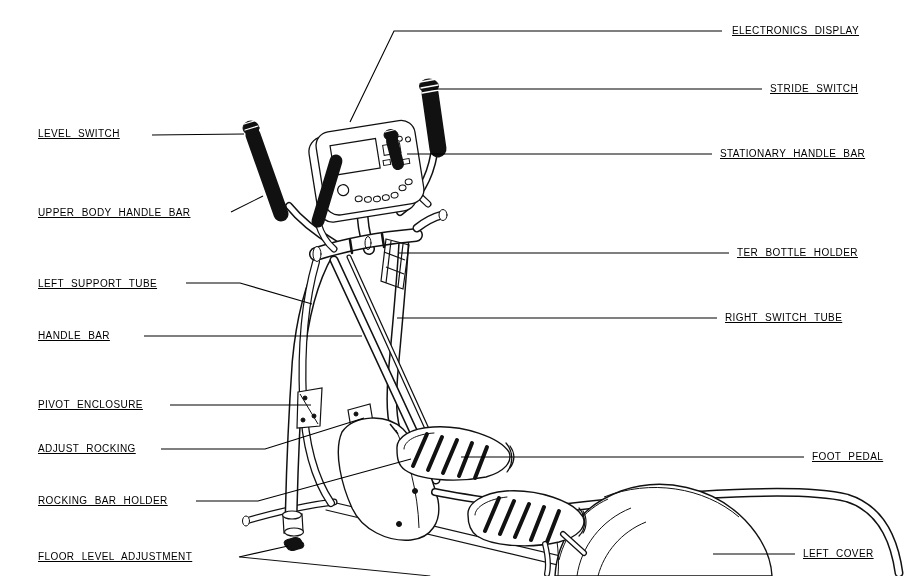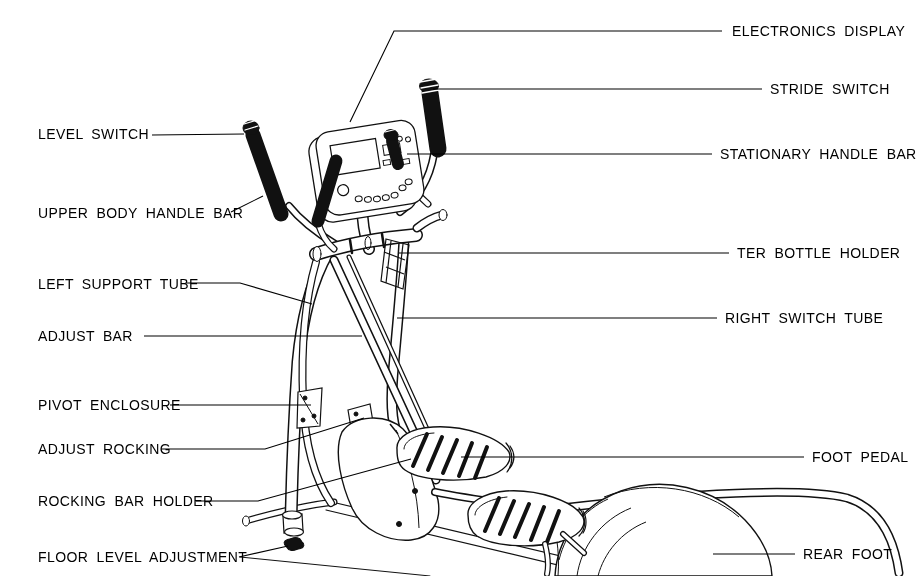--- a/index.html
+++ b/index.html
@@ -1,20 +1,20 @@
 <!DOCTYPE html>
 <html><head>
 <meta charset="utf-8">
 <style>
   html,body{margin:0;padding:0;background:#fff;}
   .stage{position:relative;width:920px;height:576px;background:#fff;overflow:hidden;
          font-family:"Liberation Sans",sans-serif;}
-  .lbl{position:absolute;font-size:14px;line-height:16px;color:#000;
+  .lbl{position:absolute;font-size:10px;line-height:16px;color:#000;
        letter-spacing:.4px;word-spacing:4px;white-space:nowrap;
-       font-family:"Liberation Sans",sans-serif;}
+       font-family:"Liberation Sans",sans-serif;text-decoration:underline;}
   svg{position:absolute;left:0;top:0;}
 </style>
 </head>
 <body>
 
 <div class="stage">
 
   <svg width="920" height="576" viewBox="0 0 920 576">
 
     <g stroke="#111" fill="none" stroke-linecap="round">
@@ -214,27 +214,27 @@
       <polyline points="729,253 399,253"></polyline>
       <polyline points="717,318 397,318"></polyline>
       <polyline points="804,457 461,457"></polyline>
       <polyline points="795,554 713,554"></polyline>
     </g>
   </svg>
 
   <div class="lbl" style="left:38px;top:126px">LEVEL SWITCH</div>
   <div class="lbl" style="left:38px;top:276px">LEFT SUPPORT TUBE</div>
   <div class="lbl" style="left:38px;top:205px">UPPER BODY HANDLE BAR</div>
-  <div class="lbl" style="left:38px;top:328px">ADJUST BAR</div>
+  <div class="lbl" style="left:38px;top:328px">HANDLE BAR</div>
   <div class="lbl" style="left:38px;top:397px">PIVOT ENCLOSURE</div>
   <div class="lbl" style="left:38px;top:441px">ADJUST ROCKING</div>
   <div class="lbl" style="left:38px;top:493px">ROCKING BAR HOLDER</div>
   <div class="lbl" style="left:38px;top:549px">FLOOR LEVEL ADJUSTMENT</div>
 
   <div class="lbl" style="left:732px;top:23px">ELECTRONICS DISPLAY</div>
   <div class="lbl" style="left:770px;top:81px">STRIDE SWITCH</div>
   <div class="lbl" style="left:720px;top:146px">STATIONARY HANDLE BAR</div>
   <div class="lbl" style="left:737px;top:245px">TER BOTTLE HOLDER</div>
   <div class="lbl" style="left:725px;top:310px">RIGHT SWITCH TUBE</div>
   <div class="lbl" style="left:812px;top:449px">FOOT PEDAL</div>
-  <div class="lbl" style="left:803px;top:546px">REAR FOOT</div>
+  <div class="lbl" style="left:803px;top:546px">LEFT COVER</div>
 
 </div>
 
 </body></html>

